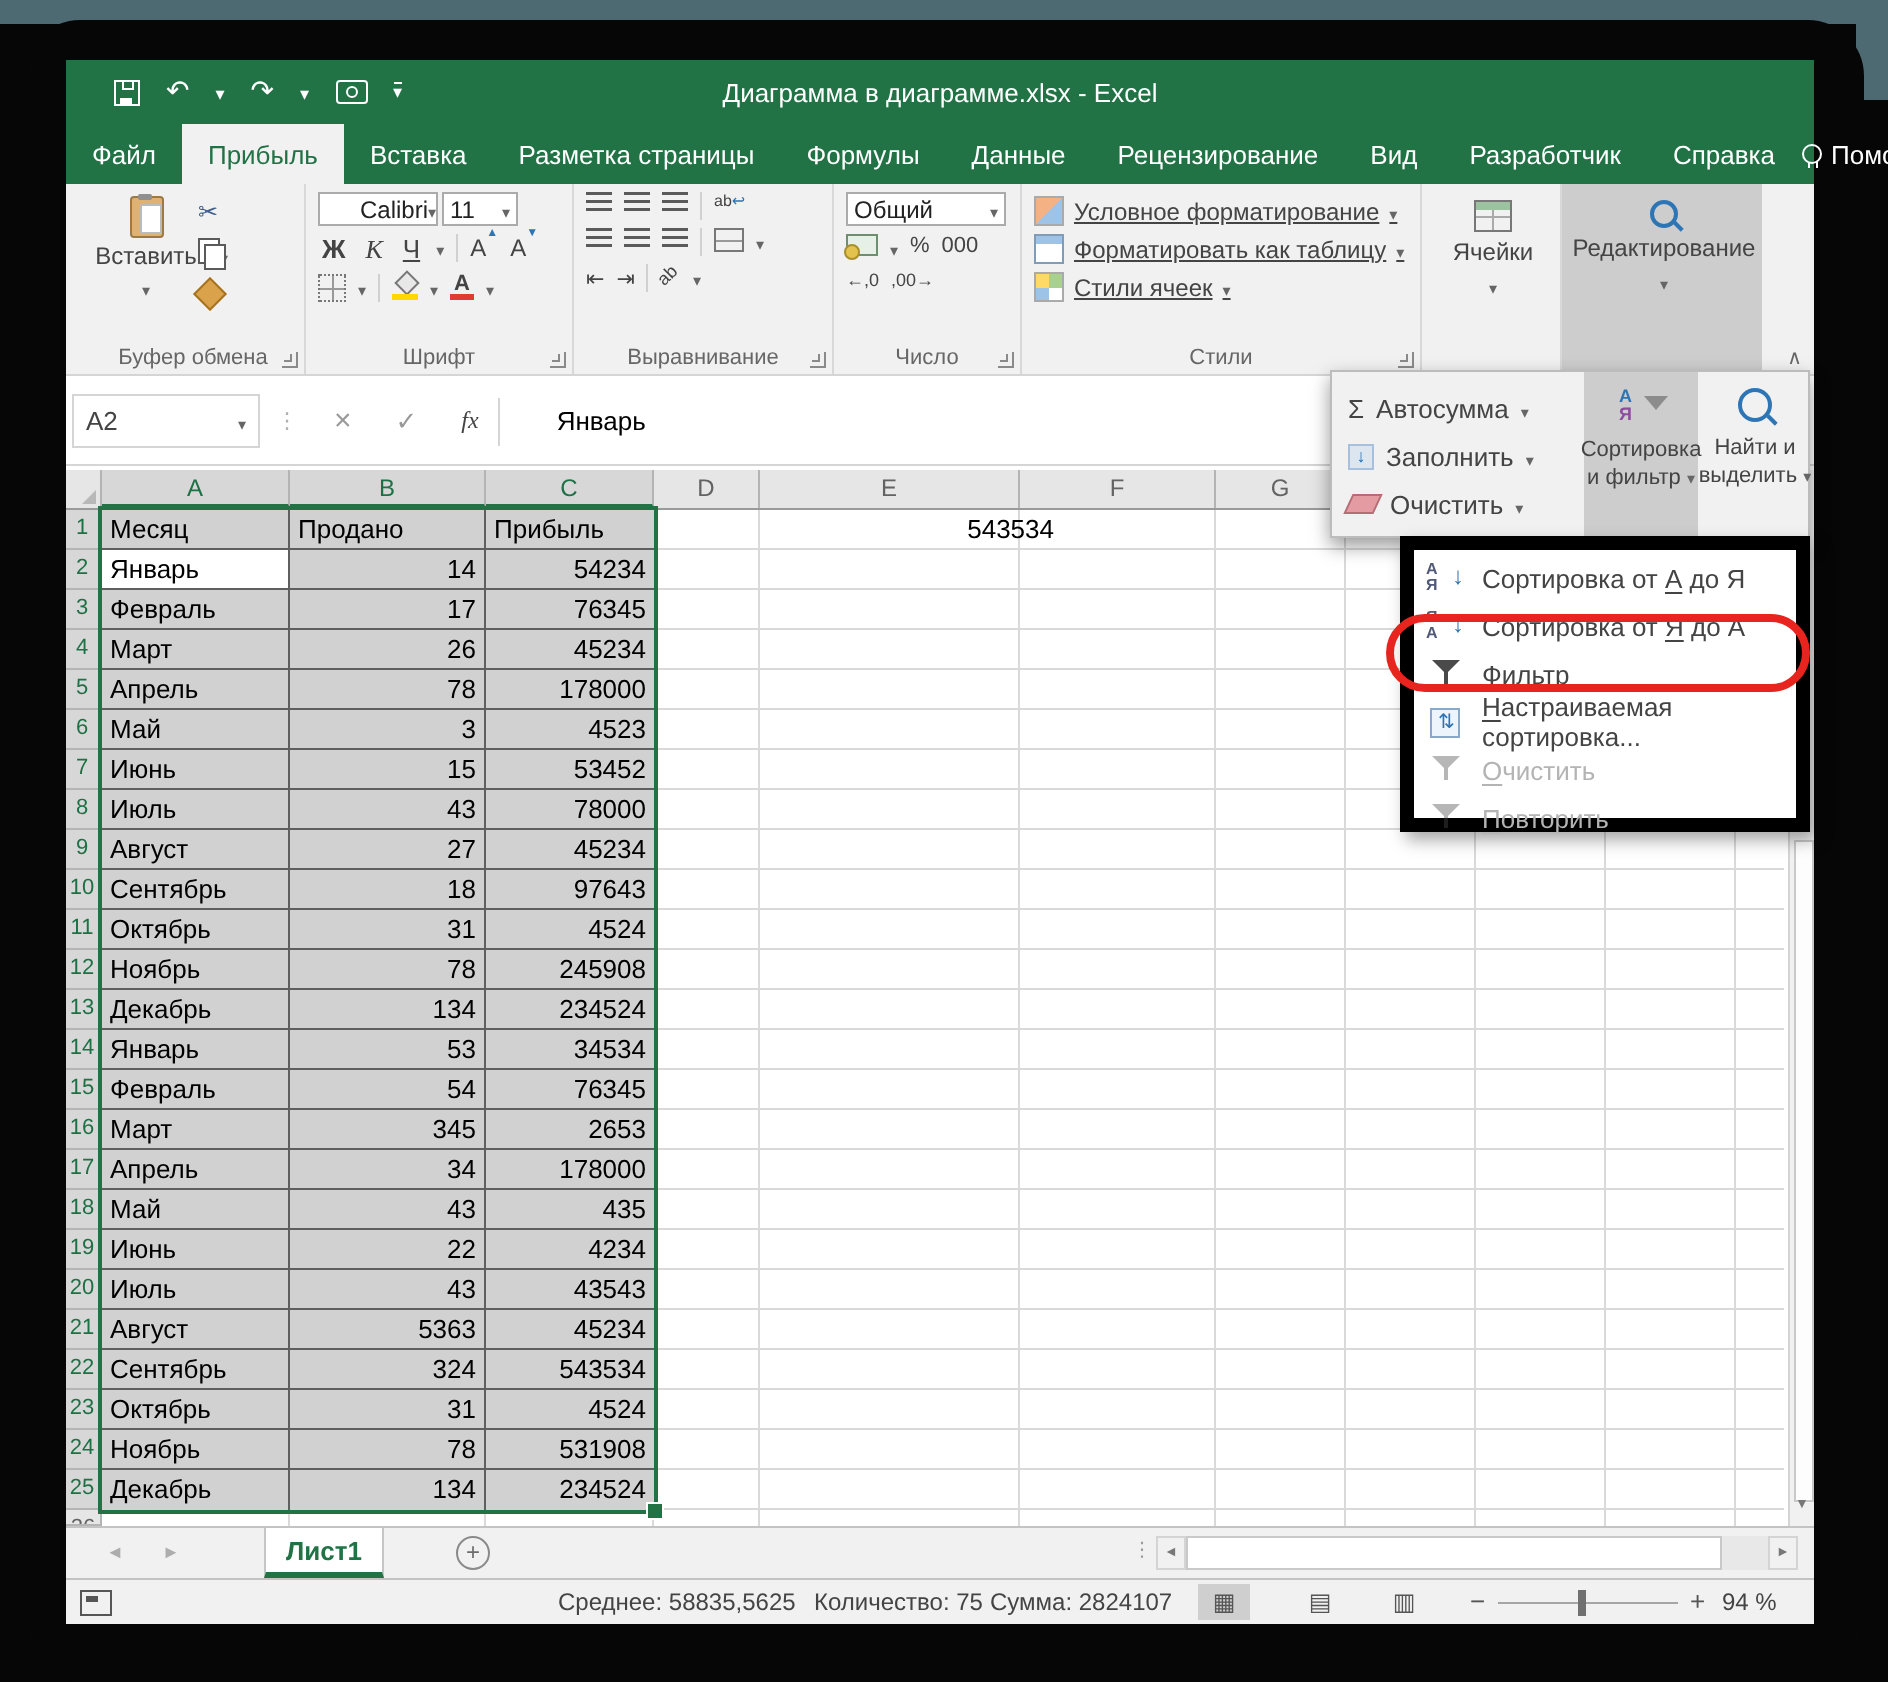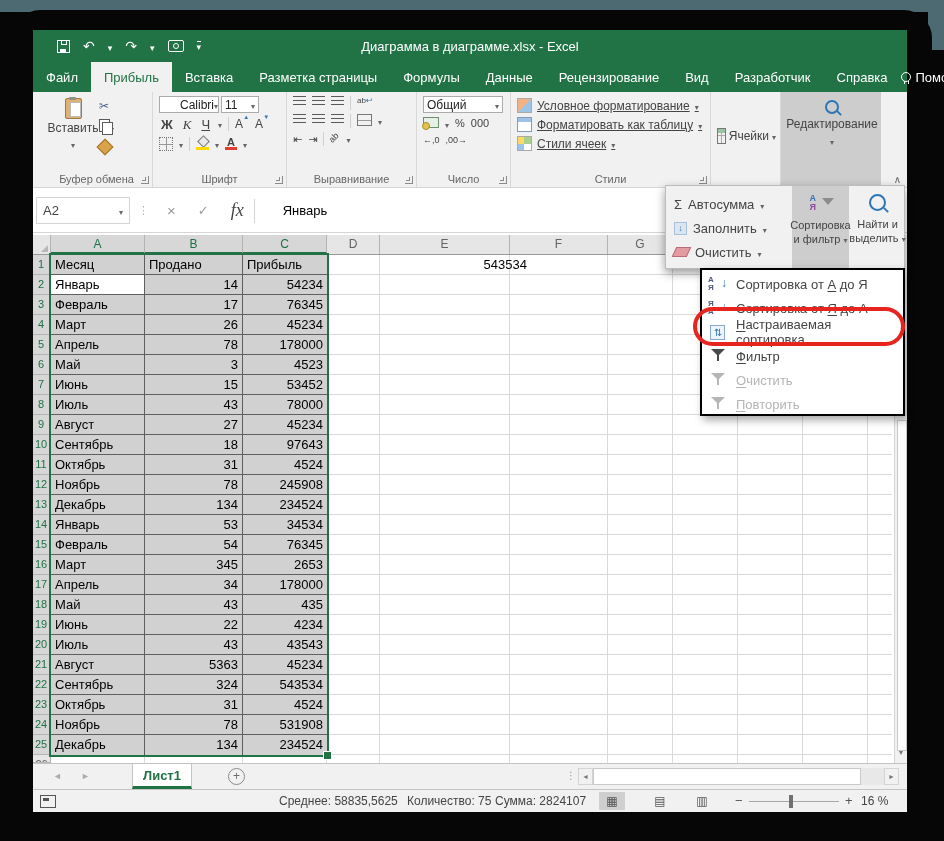--- a/index.html
+++ b/index.html
@@ -101,36 +101,36 @@
   #grp-styles{width:200px;}
   .srow{display:flex;align-items:center;gap:5px;height:19px;white-space:nowrap;text-decoration:underline;}
   .i-cf{width:13px;height:13px;border:1px solid #aaa;display:inline-block;
         background:linear-gradient(135deg,#f4b183 0 49%,#9dc3e6 51% 100%);}
   .i-ft{width:13px;height:13px;border:1px solid #7f9db9;display:inline-block;
         background:linear-gradient(#9dc3e6 0 4px,#fff 4px),repeating-linear-gradient(to bottom,transparent 0 3px,#c9d7e8 3px 4px);}
   .i-cs{width:13px;height:13px;display:inline-block;border:1px solid #aaa;
         background:linear-gradient(90deg,#ffd966 0 50%,#a9d08e 50%) top/13px 7px no-repeat,
                    linear-gradient(90deg,#9dc3e6 0 50%,#fff 50%) bottom/13px 6px no-repeat;}
   
-  #grp-cells{width:70px;display:flex;flex-direction:row;align-items:center;gap:3px;padding-top:8px;}
+  #grp-cells{width:70px;display:flex;flex-direction:column;align-items:center;gap:3px;padding-top:8px;}
   .i-cellsg{width:17px;height:14px;border:1px solid #777;background:
        linear-gradient(#9cc3a0 0 4px,transparent 4px),
        linear-gradient(#aaa,#aaa) center/17px 1px no-repeat,linear-gradient(#aaa,#aaa) center/1px 14px no-repeat;}
   #grp-editing{width:100px;display:flex;flex-direction:column;align-items:center;gap:3px;padding-top:8px;background:#cdcdcd;border-right:none;}
   .i-mag{width:10px;height:10px;border:2px solid #2e75b5;border-radius:50%;position:relative;display:inline-block;}
   .i-mag::after{content:"";position:absolute;width:6px;height:2px;background:#2e75b5;transform:rotate(45deg);right:-5px;bottom:-2px;}
   #ribbon-collapse{position:absolute;right:6px;bottom:2px;color:#666;font-size:10px;}
   #ribbon-collapse::before{content:"∧";}
   
   #formula-bar{left:0;top:159px;width:874px;height:43px;background:#fff;border-bottom:1px solid #d5d5d5;display:flex;align-items:center;font-size:13px;color:#444;}
   #name-box{width:94px;height:27px;margin-left:3px;border:1px solid #d5d5d5;display:flex;align-items:center;padding:0 6px;box-sizing:border-box;justify-content:space-between;}
   .vdots{color:#b0b0b0;font-size:11px;padding:0 8px;}
   .fx-x::before{content:"×";color:#9a9a9a;font-size:15px;}
   .fx-ok::before{content:"✓";color:#9a9a9a;font-size:13px;}
-  .fx-fx{font-family:"Liberation Serif",serif;font-style:italic;color:#444;font-size:18px;}
+  .fx-fx{font-family:"Liberation Serif",serif;font-style:italic;color:#444;font-size:12px;}
   #fbar-btns{display:flex;align-items:center;gap:22px;padding:0 10px;}
   #formula-text{margin-left:28px;color:#000;}
   
   #corner-box{left:0;top:205px;width:18px;height:20px;background:#e6e6e6;border-right:1px solid #b4b4b4;border-bottom:1px solid #9a9a9a;box-sizing:border-box;}
   #corner-box::after{content:"";position:absolute;right:2px;bottom:2px;border-left:7px solid transparent;border-bottom:7px solid #b8b8b8;}
   #col-headers{left:18px;top:205px;width:841px;height:20px;display:flex;background:#e6e6e6;border-bottom:1px solid #9a9a9a;box-sizing:border-box;}
   .colh{height:19px;line-height:19px;text-align:center;font-size:12px;color:#636363;border-right:1px solid #b4b4b4;box-sizing:border-box;}
   .colh.sel{background:#d7d7d7;color:#1e7145;border-bottom:2px solid #217346;}
   .colh.filler{flex:1;border-right:none;}
   #row-headers{left:0;top:225px;width:18px;background:#e6e6e6;}
@@ -191,21 +191,21 @@
   .bigbtn{position:absolute;top:0;width:57px;height:82px;display:flex;flex-direction:column;align-items:center;
       padding-top:8px;box-sizing:border-box;font-size:11px;color:#444;text-align:center;line-height:14px;}
   #sortfilter-btn{left:126px;background:#cdcdcd;}
   #find-btn{left:183px;}
   .saz2{position:relative;width:26px;height:20px;margin-bottom:4px;}
   .la::before{content:"А";position:absolute;left:2px;top:0;font:bold 9px/9px "Liberation Sans",sans-serif;color:#2e75b5;}
   .lb::before{content:"Я";position:absolute;left:2px;top:9px;font:bold 9px/9px "Liberation Sans",sans-serif;color:#8e4ca0;}
   .fnl{position:absolute;right:0;top:4px;width:0;height:0;border-left:6px solid transparent;border-right:6px solid transparent;border-top:7px solid #8c8c8c;}
   .i-mag.big{width:13px;height:13px;border-width:2.5px;margin-bottom:6px;}
   
-  #sort-menu{left:667px;top:238px;width:205px;height:148px;background:#fff;border:2px solid #000000;
+  #sort-menu{left:667px;top:238px;width:205px;height:148px;background:#fff;border:7px solid #000000;
       box-shadow:3px 4px 8px rgba(0,0,0,.35);box-sizing:border-box;z-index:31;padding-top:2px;}
   .mitem{height:24px;display:flex;align-items:center;font-size:13px;color:#444;}
   .mitem.disabled{color:#b4b4b4;}
   .mic{width:22px;margin-left:6px;margin-right:6px;display:inline-block;position:relative;height:18px;flex:none;}
   .mi-sort-az::before{content:"А\AЯ";white-space:pre;position:absolute;left:0;top:1px;font:bold 8px/8px "Liberation Sans",sans-serif;color:#505a78;}
   .mi-sort-az::after{content:"↓";position:absolute;right:3px;top:1px;color:#2e75b5;font-size:12px;line-height:14px;}
   .mi-sort-za::before{content:"Я\AА";white-space:pre;position:absolute;left:0;top:1px;font:bold 8px/8px "Liberation Sans",sans-serif;color:#505a78;}
   .mi-sort-za::after{content:"↓";position:absolute;right:3px;top:1px;color:#2e75b5;font-size:12px;line-height:14px;}
   .mi-custom-sort{width:15px;height:15px;border:1px solid #8aa8cc;background:#eef4fb;margin-left:8px;margin-right:11px;box-sizing:border-box;}
   .mi-custom-sort::before{content:"⇅";position:absolute;left:3px;top:0px;color:#2e75b5;font-size:10px;line-height:14px;}
@@ -609,21 +609,21 @@
     <span class="stat" style="left:246px;">Среднее: 58835,5625</span>
     <span class="stat" style="left:374px;">Количество: 75</span>
     <span class="stat" style="left:462px;">Сумма: 2824107</span>
     <span class="viewic selected" style="left:566px;">▦</span>
     <span class="viewic" style="left:614px;">▤</span>
     <span class="viewic" style="left:656px;">▥</span>
     <span id="zoom-minus">−</span>
     <div id="zoom-track"></div>
     <div id="zoom-thumb"></div>
     <span id="zoom-plus">+</span>
-    <span class="stat" id="zoom-label">16 %</span>
+    <span class="stat" id="zoom-label">94 %</span>
   </div>
 
   <div class="abs" id="editing-panel">
     <div class="prow" style="top:7px;">
       <span class="i-sigma"></span>
       <span>Автосумма</span>
         <span class="dd"></span>
     </div>
     <div class="prow" style="top:31px;">
       <span class="i-filldn"></span>
@@ -651,26 +651,26 @@
     <div id="menu-items">
         <div class="mitem">
           <div class="mic mi-sort-az"></div>
           <div class="mlabel"><span>Сортировка от </span><u>А</u><span> до Я</span></div>
         </div>
         <div class="mitem">
           <div class="mic mi-sort-za"></div>
           <div class="mlabel"><span>Сортировка от </span><u>Я</u><span> до А</span></div>
         </div>
         <div class="mitem">
+          <div class="mic mi-filter"></div>
+          <div class="mlabel"><span></span><u>Ф</u><span>ильтр</span></div>
+        </div>
+        <div class="mitem">
           <div class="mic mi-custom-sort"></div>
           <div class="mlabel"><span></span><u>Н</u><span>астраиваемая сортировка...</span></div>
-        </div>
-        <div class="mitem">
-          <div class="mic mi-filter"></div>
-          <div class="mlabel"><span></span><u>Ф</u><span>ильтр</span></div>
         </div>
         <div class="mitem disabled">
           <div class="mic mi-filter-clear"></div>
           <div class="mlabel"><span></span><u>О</u><span>чистить</span></div>
         </div>
         <div class="mitem disabled">
           <div class="mic mi-filter-repeat"></div>
           <div class="mlabel"><span></span><u>П</u><span>овторить</span></div>
         </div>
       </div>

